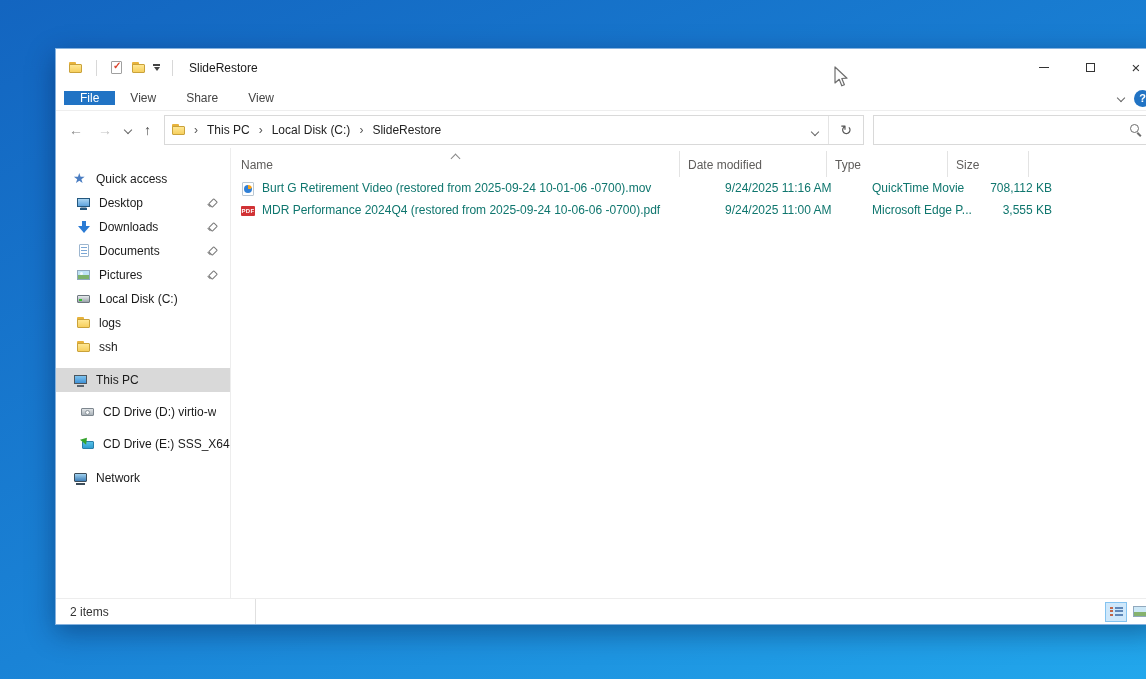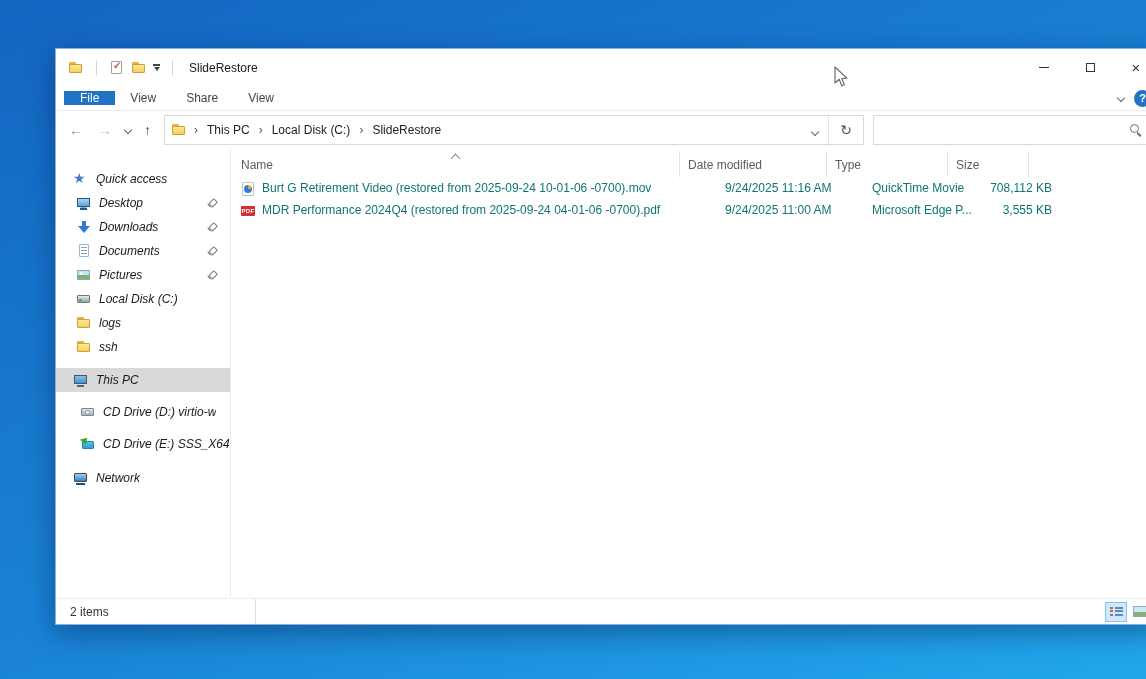--- a/index.html
+++ b/index.html
@@ -96,21 +96,21 @@
   .addr-chev{border:none;background:transparent;padding:0 10px;}
   .addr-refresh{border:none;background:transparent;border-left:1px solid #e4e4e4;height:100%;font-size:14px;color:#555;padding:0 11px;font-family:inherit;}
   .searchbox{height:30px;border:1px solid #d9d9d9;box-sizing:border-box;margin-left:9px;flex:1;display:flex;align-items:center;background:#fff;}
   .searchbox input{flex:1;border:none;outline:none;font-size:12px;padding:0 6px;font-family:inherit;min-width:0;}
   .searchbox .ic-mag{margin-right:4px;}
 
   
   .content{position:absolute;left:0;top:99px;right:0;bottom:25px;}
   .sidebar{position:absolute;left:0;top:0;bottom:0;width:174px;overflow:hidden;padding-top:19px;box-sizing:border-box;}
   .side-item{height:24px;display:flex;align-items:center;gap:7px;font-size:12px;color:#1a1a1a;cursor:default;}
-  .side-item .lbl{white-space:nowrap;overflow:hidden;font-style:italic;}
+  .side-item .lbl{white-space:nowrap;overflow:hidden;}
   .side-item.lvl0{padding-left:17px;}
   .side-item.lvl1{padding-left:20px;}
   .side-item.lvl2{padding-left:24px;}
   .side-item.selected{background:#d9d9d9;}
   .side-item.gap8{margin-top:8px;}
   .side-item.gap9{margin-top:9px;}
   .side-item.gap10{margin-top:10px;}
   .pin{display:none;position:relative;width:11px;height:11px;margin-left:auto;margin-right:13px;flex:0 0 11px;}
   .side-item.pinned .pin{display:block;}
   .pin::before{content:"";position:absolute;left:4px;top:1px;width:4px;height:6px;background:transparent;border:1.3px solid #7a7a7a;border-radius:1px;transform:rotate(45deg);}
@@ -323,21 +323,21 @@
             <div class="frow">
               <span class="ic ic-mov"></span>
               <span class="fname">Burt G Retirement Video (restored from 2025-09-24 10-01-06 -0700).mov</span>
               <span class="fdate">9/24/2025 11:16 AM</span>
               <span class="ftype">QuickTime Movie</span>
               <span class="fsize">708,112 KB</span>
             </div>
 
             <div class="frow">
               <span class="ic ic-pdf"></span>
-              <span class="fname">MDR Performance 2024Q4 (restored from 2025-09-24 04-01-06 -0700).pdf</span>
+              <span class="fname">MDR Performance 2024Q4 (restored from 2025-09-24 10-06-06 -0700).pdf</span>
               <span class="fdate">9/24/2025 11:00 AM</span>
               <span class="ftype">Microsoft Edge P...</span>
               <span class="fsize">3,555 KB</span>
             </div>
           </div>
       </div>
     </div>
 
     <div class="statusbar">
       <div class="status-left">2 items</div>

